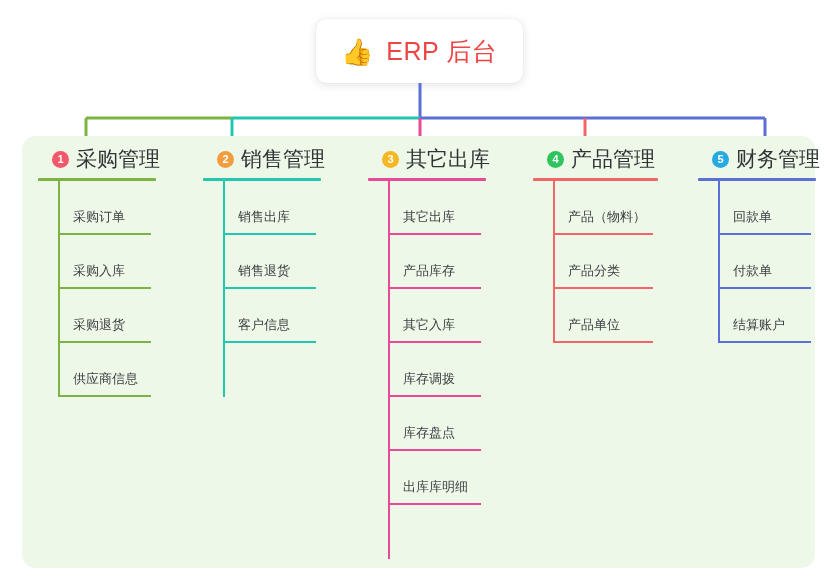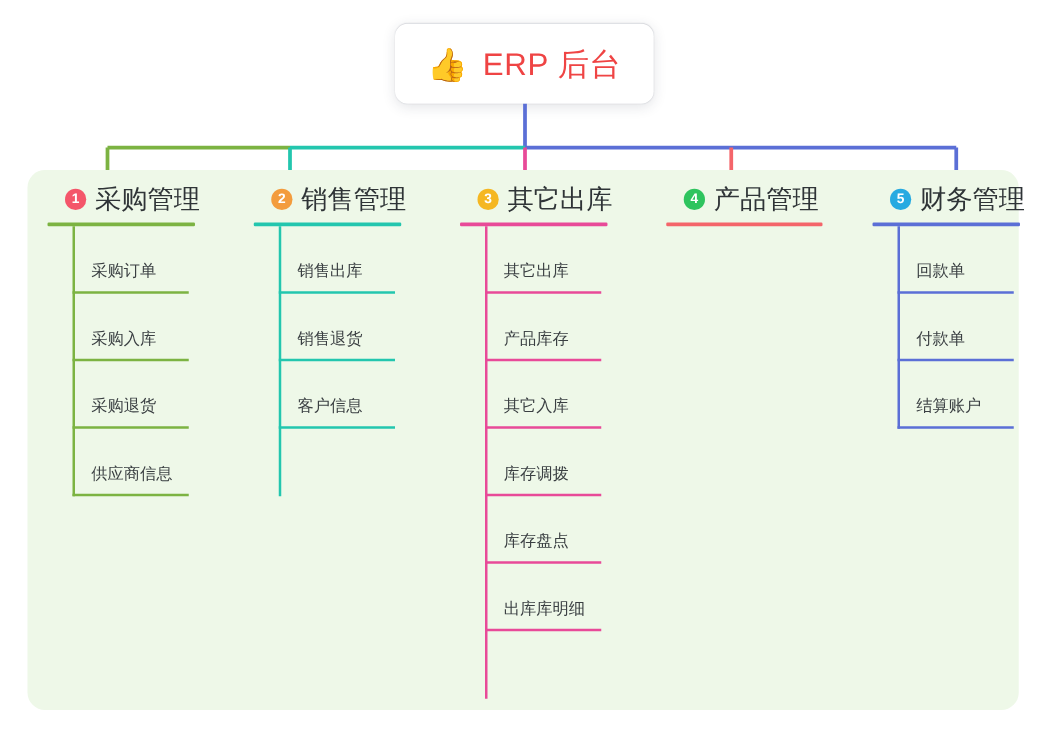--- a/index.html
+++ b/index.html
@@ -226,20 +226,35 @@
             <div class="leaf-rule" style="background: rgb(232, 74, 152); width: 93px;"></div>
           </div>
         </div>
       </div>
       <div class="column" style="left: 533px; width: 125px;">
         <div class="col-head">
           <span class="badge" style="background: rgb(46, 196, 94);">4</span>
           <span class="col-title">产品管理</span>
         </div>
         <div class="head-rule" style="background: rgb(244, 101, 106); width: 125px;"></div>
+        <div class="leaves">
+          <div class="spine" style="background: rgb(244, 101, 106); height: 162px;"></div>
+          <div class="leaf">
+            <span class="leaf-label">产品（物料）</span>
+            <div class="leaf-rule" style="background: rgb(244, 101, 106); width: 100px;"></div>
+          </div>
+          <div class="leaf">
+            <span class="leaf-label">产品分类</span>
+            <div class="leaf-rule" style="background: rgb(244, 101, 106); width: 100px;"></div>
+          </div>
+          <div class="leaf">
+            <span class="leaf-label">产品单位</span>
+            <div class="leaf-rule" style="background: rgb(244, 101, 106); width: 100px;"></div>
+          </div>
+        </div>
       </div>
       <div class="column" style="left: 698px; width: 118px;">
         <div class="col-head">
           <span class="badge" style="background: rgb(39, 170, 225);">5</span>
           <span class="col-title">财务管理</span>
         </div>
         <div class="head-rule" style="background: rgb(91, 111, 214); width: 118px;"></div>
         <div class="leaves">
           <div class="spine" style="background: rgb(91, 111, 214); height: 162px;"></div>
           <div class="leaf">

